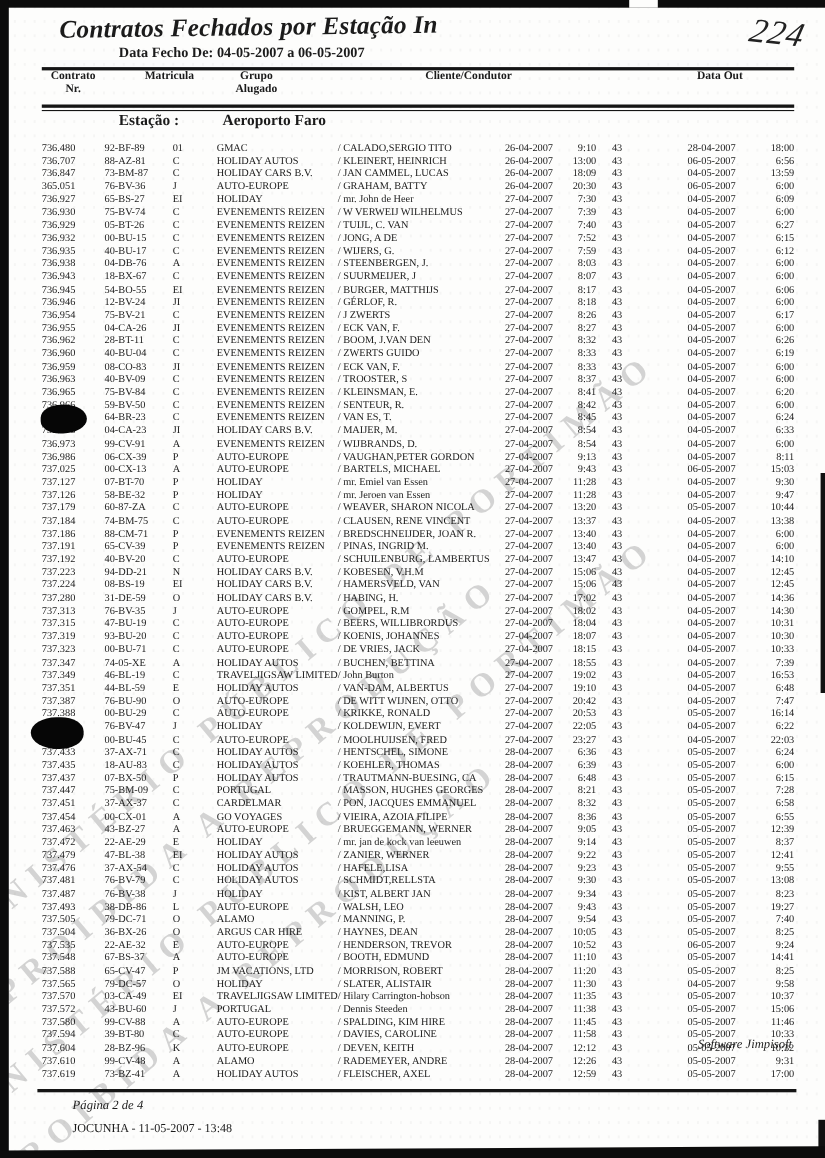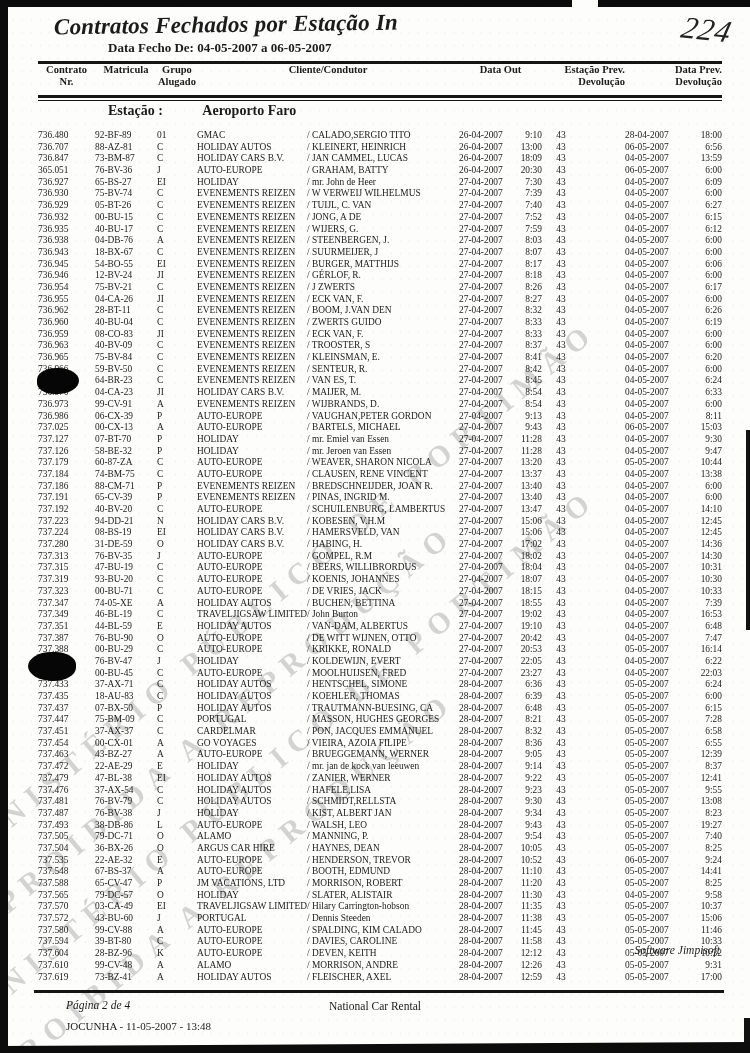--- a/index.html
+++ b/index.html
@@ -42,20 +42,21 @@
   .rule { position:absolute; background:#151515; }
   .rule-header-top    { left:38px; top:61px;  width:684px; height:3px; }
   .rule-header-bottom { left:38px; top:95px;  width:684px; height:3px; }
   .rule-header-thin   { left:38px; top:100px; width:684px; height:1px; }
   .rule-footer        { left:34px; top:990px; width:690px; height:3px; }
 
   .colgrid {
     position:absolute; left:38px; width:684px;
     display:grid;
     grid-template-columns:57px 62px 40px 110px 152px 55px 28px 38px 45px 60px 37px;
+    gap:28px;
   }
   .thead { top:64px; font-size:10.5px; font-weight:bold; line-height:12px; }
   .thead .hc { text-align:center; }
   .thead .hl { text-align:right; }
 
   .station-line { position:absolute; left:108px; top:103px; font-size:14px; font-weight:bold; }
   .station-line .sname { margin-left:36px; }
 
   
   .tbody { position:absolute; left:38px; top:130px; width:684px; }
@@ -1104,21 +1105,21 @@
       <span></span>
       <span class="c-prevd">05-05-2007</span>
       <span class="c-prevt">15:06</span>
     </div>
 
     <div class="trow">
       <span class="c-nr">737.580</span>
       <span class="c-mat">99-CV-88</span>
       <span class="c-grp">A</span>
       <span class="c-co">AUTO-EUROPE</span>
-      <span class="c-name">/ SPALDING, KIM CALADO</span>
+      <span class="c-name">/ SPALDING, KIM HIRE</span>
       <span class="c-outd">28-04-2007</span>
       <span class="c-outt">11:45</span>
       <span class="c-est">43</span>
       <span></span>
       <span class="c-prevd">05-05-2007</span>
       <span class="c-prevt">11:46</span>
     </div>
 
     <div class="trow">
       <span class="c-nr">737.594</span>
@@ -1146,21 +1147,21 @@
       <span></span>
       <span class="c-prevd">05-05-2007</span>
       <span class="c-prevt">10:32</span>
     </div>
 
     <div class="trow">
       <span class="c-nr">737.610</span>
       <span class="c-mat">99-CV-48</span>
       <span class="c-grp">A</span>
       <span class="c-co">ALAMO</span>
-      <span class="c-name">/ MORRISON, ANDRE</span>
+      <span class="c-name">/ RADEMEYER, ANDRE</span>
       <span class="c-outd">28-04-2007</span>
       <span class="c-outt">12:26</span>
       <span class="c-est">43</span>
       <span></span>
       <span class="c-prevd">05-05-2007</span>
       <span class="c-prevt">9:31</span>
     </div>
 
     <div class="trow">
       <span class="c-nr">737.619</span>
@@ -1175,21 +1176,20 @@
       <span class="c-prevd">05-05-2007</span>
       <span class="c-prevt">17:00</span>
     </div>
   </div>
 
   <div class="blot blot-1"></div>
   <div class="blot blot-2"></div>
 
   <div class="rule rule-footer"></div>
   <div class="foot-left">Página 2 de 4</div>
-  <div class="foot-center">National Car Rental</div>
   <div class="foot-right">Software Jimpisoft</div>
   <div class="foot-gen">JOCUNHA - 11-05-2007 - 13:48</div>
 
   <div class="bar-top"></div>
   <div class="bar-top-notch"></div>
   <div class="bar-left"></div>
   <div class="sliver-right-mid"></div>
   <div class="sliver-right-bot"></div>
   <div class="bar-bottom"></div>
 

